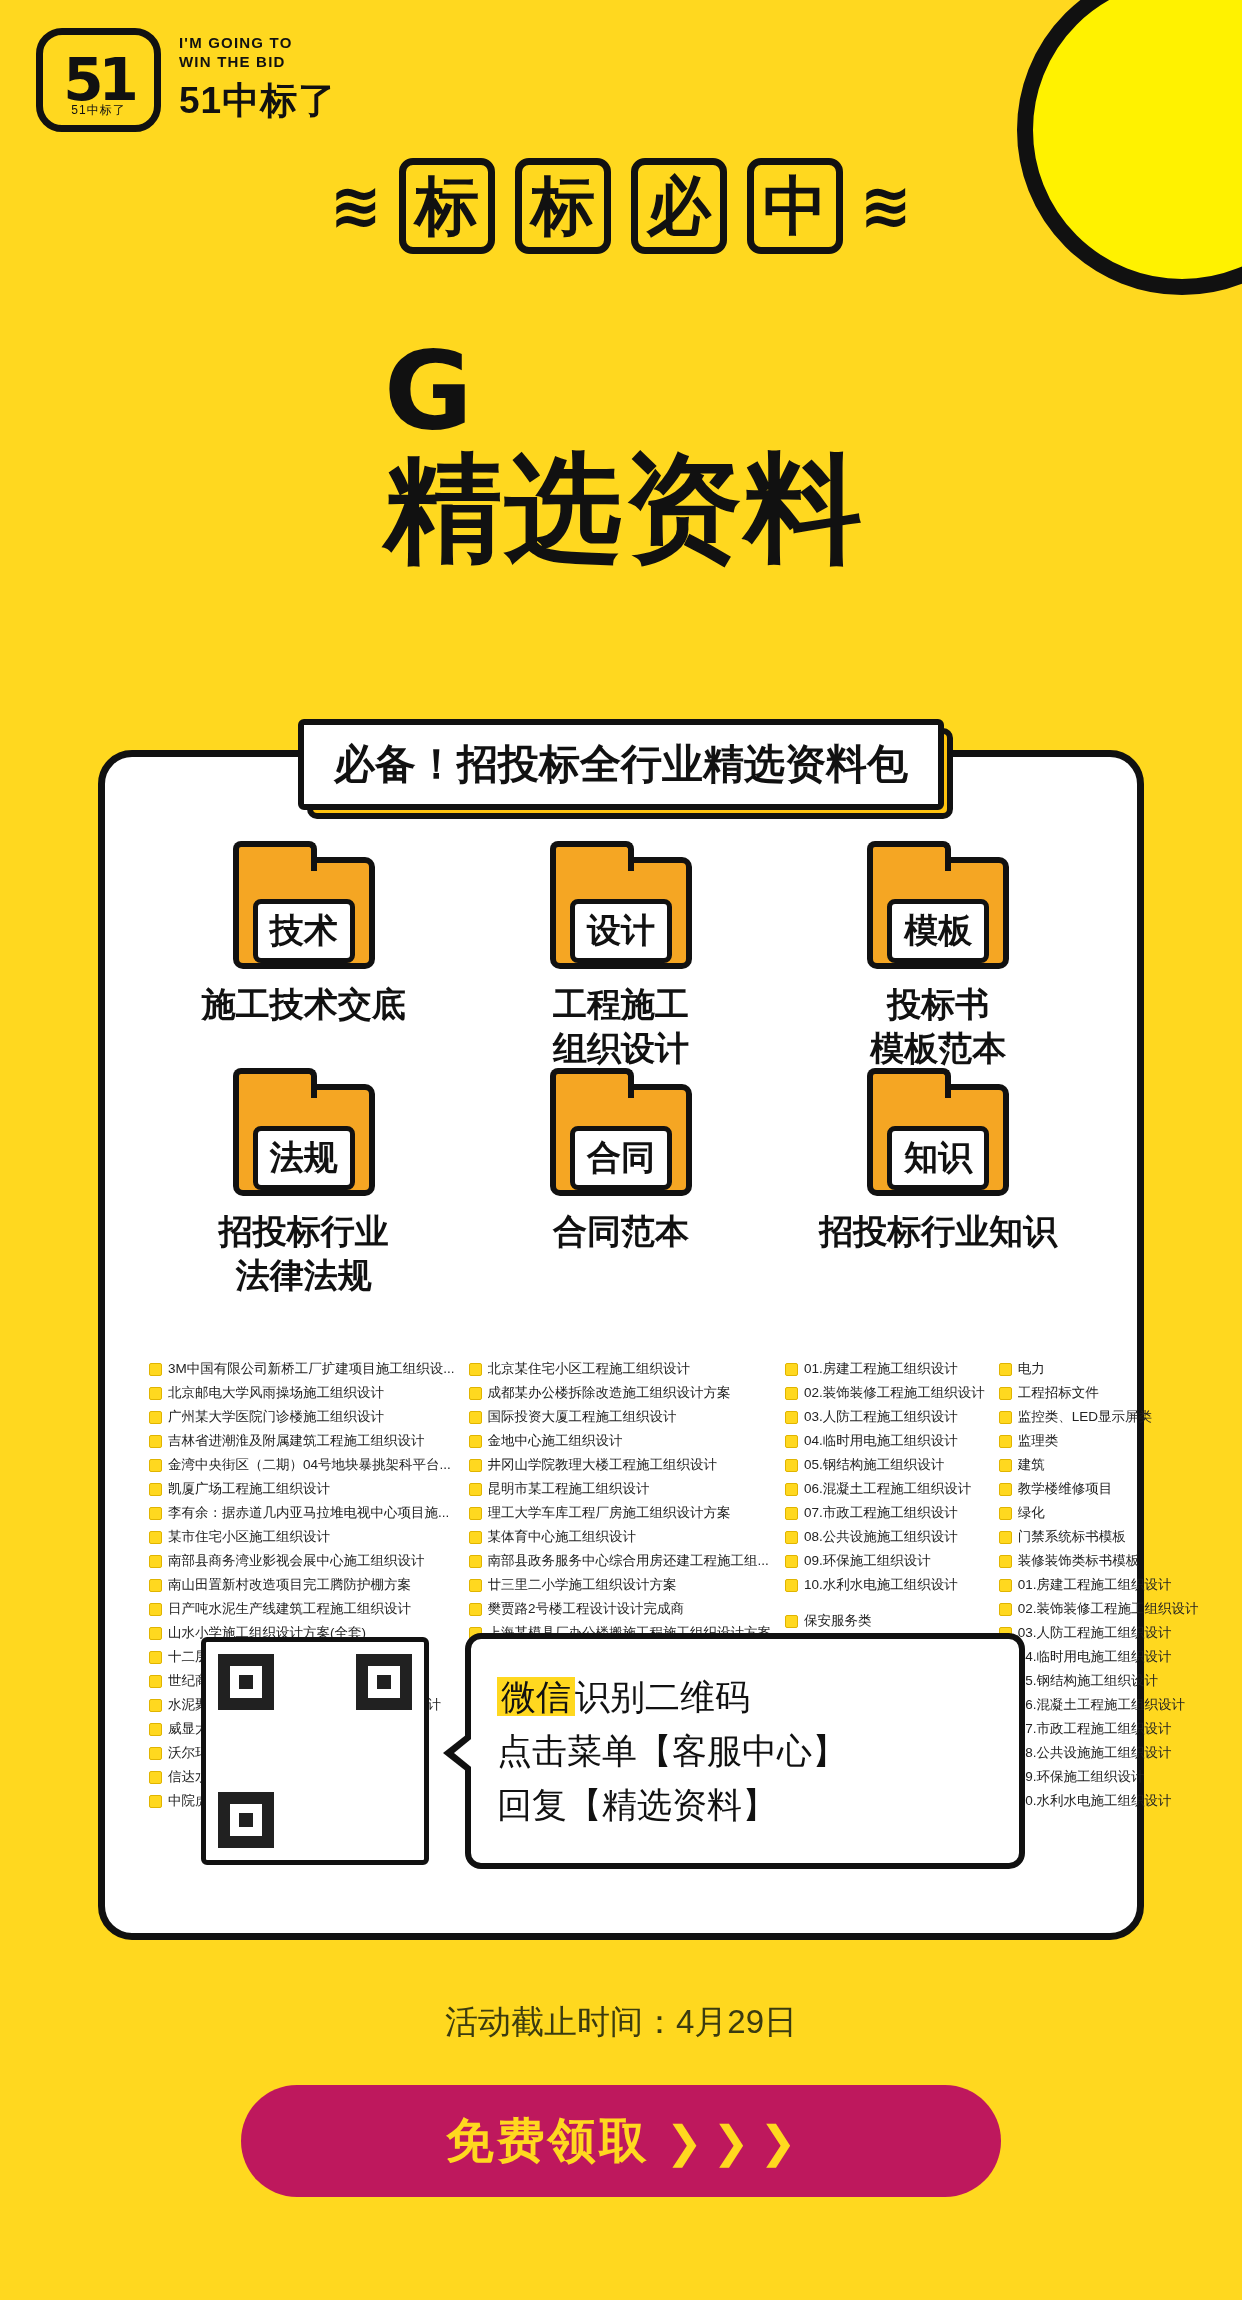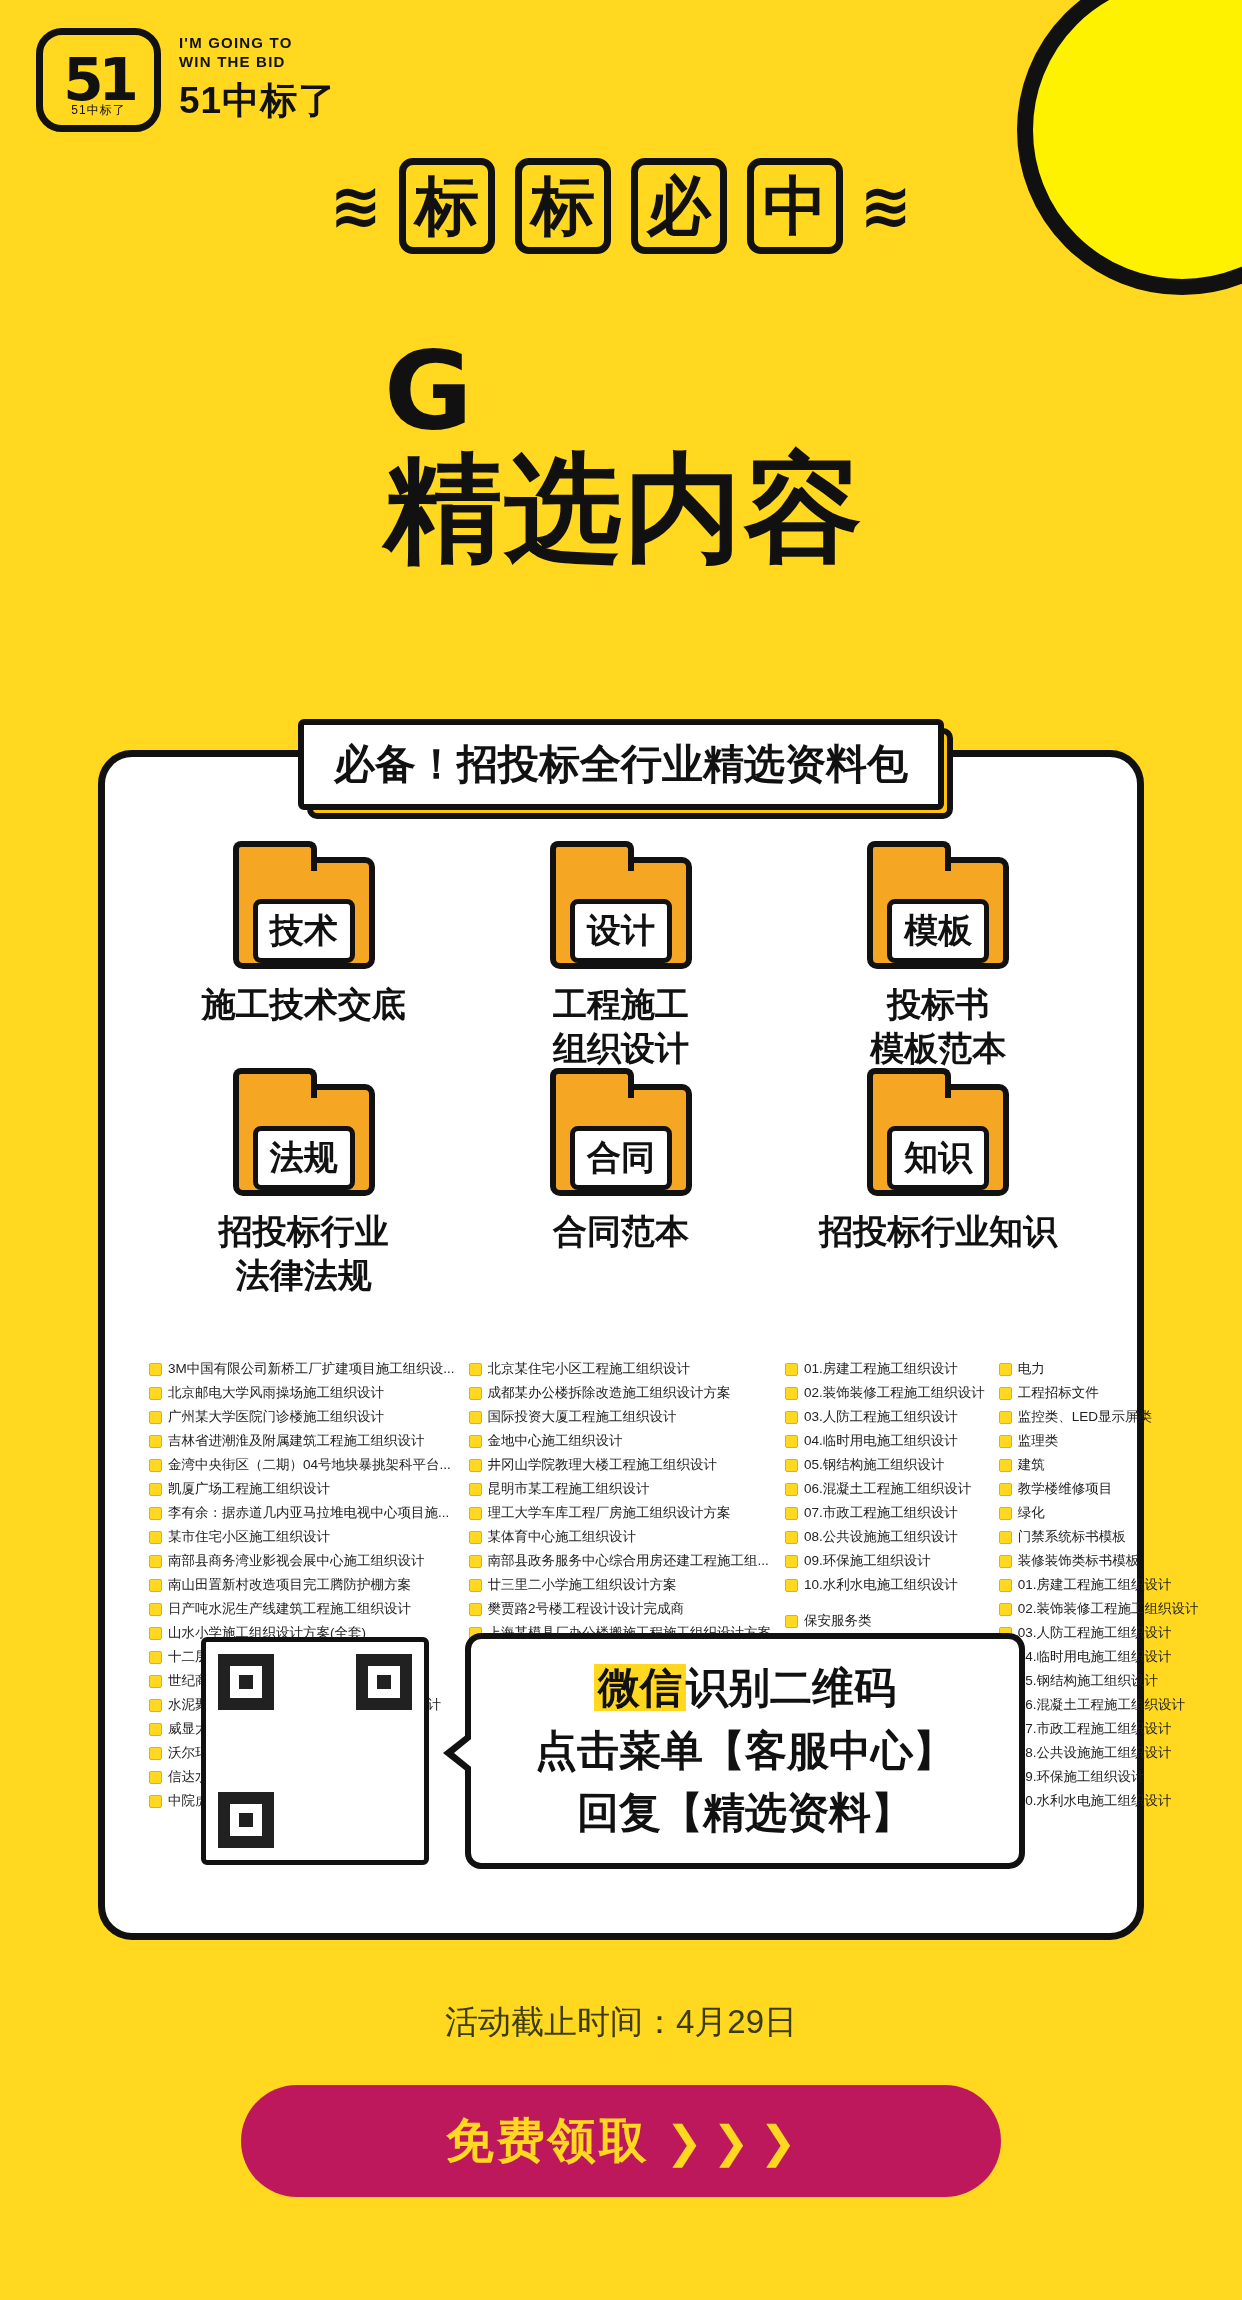--- a/index.html
+++ b/index.html
@@ -220,21 +220,21 @@
     border-right: 28px solid #111;
   }
   .speech::after {
     content: ""; position: absolute; left: -17px; top: 96px;
     width: 0; height: 0;
     border-top: 18px solid transparent;
     border-bottom: 18px solid transparent;
     border-right: 22px solid #fff;
   }
   .speech-line {
-    font-size: 42px; font-weight: bold; color: #111; line-height: 1.2; text-align: center;
+    font-size: 35px; font-weight: normal; color: #111; line-height: 1.2;
   }
   .hl { background: #FFD81F; padding: 0 4px; }
 
   
   .deadline {
     position: absolute; left: 0; right: 0; top: 2000px;
     text-align: center; font-size: 33px; color: #3b3b10; z-index: 2;
   }
   .cta {
     position: absolute; left: 50%; transform: translateX(-50%);
@@ -277,21 +277,21 @@
   <div class="kanji-box">中</div>
   <div class="wave">≋</div>
 </div>
 
 <div class="hero">
   <div class="hero-top">
     <div class="hero-right">
       <div class="hero-g-line">
         <div class="hero-g">G</div>
       </div>
-      <div class="hero-jx">精选内容</div>
+      <div class="hero-jx">精选资料</div>
     </div>
   </div>
 </div>
 
 <div class="card">
 
   <div class="card-title-wrap">
     <div class="card-title-shadow"></div>
     <div class="card-title">必备！招投标全行业精选资料包</div>
   </div>

